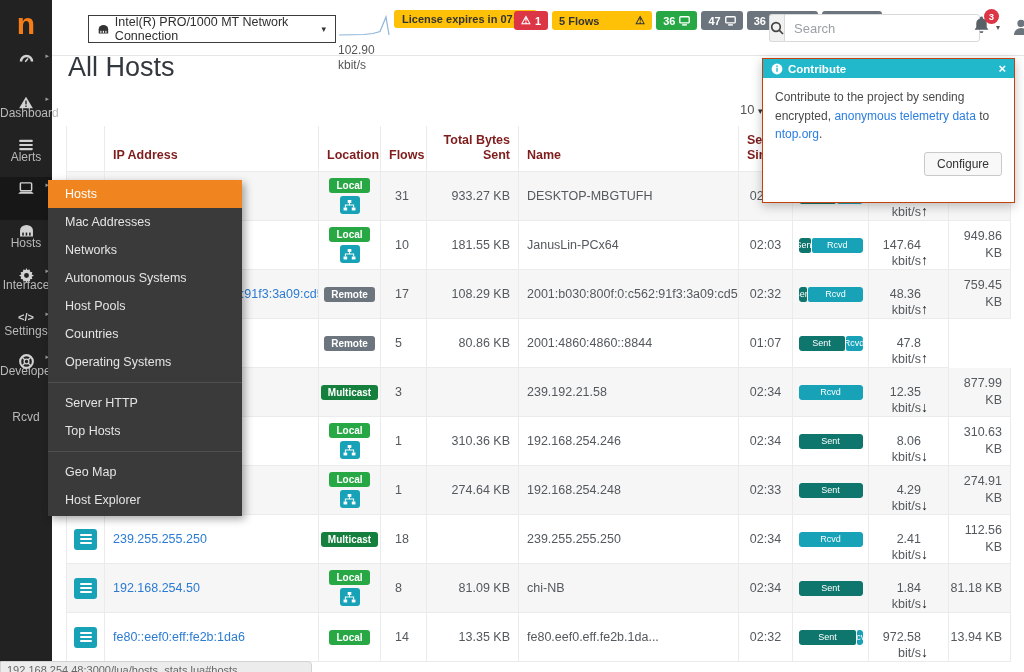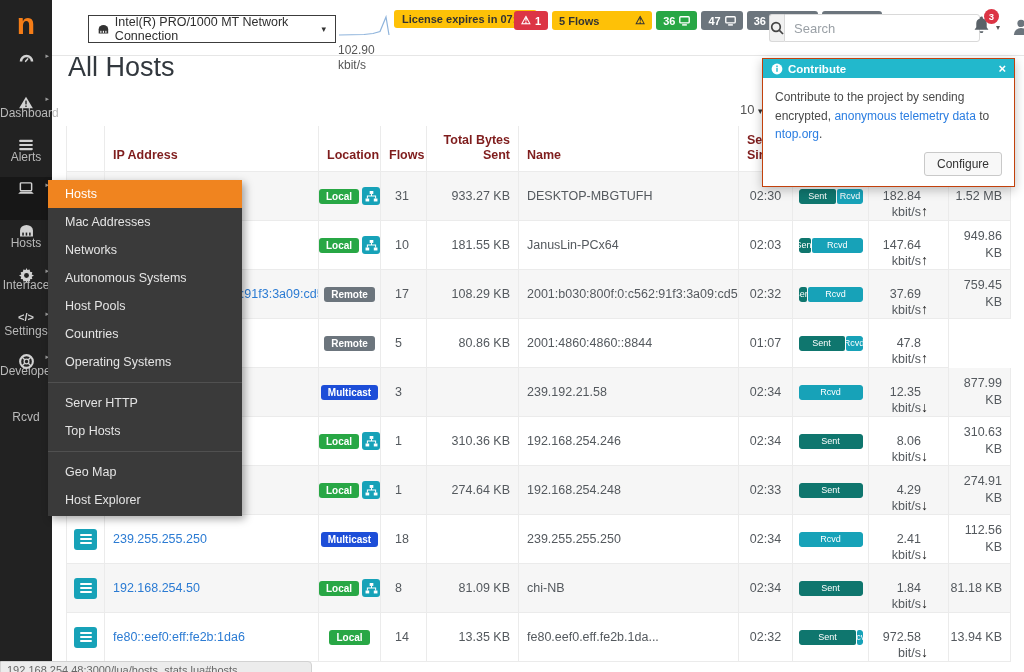--- a/index.html
+++ b/index.html
@@ -65,25 +65,25 @@
   .t-head .c { min-height:46px; align-items:flex-end; font-weight:bold; color:#7f1d1d;
            padding:0 8px 7px; line-height:1.25; background:#fff; cursor:pointer; }
   .t-head .c.right { justify-content:flex-end; text-align:right; }
   .th-thpt { flex-direction:column; justify-content:flex-end; align-items:center; gap:1px; }
   .t-row:nth-child(odd) { background:#f6f6f6; }
   .c-action { justify-content:center; }
   .row-menu-btn { width:23px; height:21px; background:#17a2b8; border:none; border-radius:3px;
            display:flex; align-items:center; justify-content:center; cursor:pointer; }
   .c-ip { padding-left:8px; overflow:hidden; }
   .c-ip a { color:#2b7bd3; text-decoration:none; white-space:nowrap; cursor:pointer; }
-  .c-loc { flex-direction:row; justify-content:center; gap:3px; }
+  .c-loc { flex-direction:column; justify-content:center; gap:3px; }
   .loc-badge { font-size:10px; font-weight:bold; color:#fff; padding:2px 7px; border-radius:3px; }
   .loc-Local { background:#28a745; }
   .loc-Remote { background:#6c757d; }
-  .loc-Multicast { background:#1d4ed8; }
+  .loc-Multicast { background:#15803d; }
   .net-ico { width:20px; height:18px; background:#17a2b8; border-radius:3px;
            display:flex; align-items:center; justify-content:center; }
   .c-flows { padding-left:14px; }
   .c-sent { justify-content:flex-end; padding-right:8px; text-align:right; }
   .c-name { padding-left:8px; overflow:hidden; white-space:nowrap; }
   .c-since { justify-content:center; }
   .c-break { justify-content:center; }
   .bar { width:64px; height:15px; border-radius:3px; overflow:hidden; display:flex; gap:1px; }
   .seg { height:100%; font-size:9px; color:#fff; display:flex; align-items:center; justify-content:center;
            overflow:hidden; white-space:nowrap; border-radius:2px; }
@@ -102,21 +102,21 @@
   .menu-divider { height:1px; background:#505050; margin:6px 0; }
 
   
   .contribute { position:absolute; left:762px; top:58px; width:253px; z-index:40; background:#fff;
            border:1px solid #c2410c; box-shadow:0 3px 10px rgba(0,0,0,.25); }
   .pop-head { background:#22b8cc; color:#fff; font-size:11.5px; font-weight:bold; padding:3px 8px;
            display:flex; align-items:center; gap:5px; }
   .pop-close { margin-left:auto; cursor:pointer; font-size:13px; line-height:1; }
   .pop-body { padding:10px 12px 10px; font-size:12px; color:#4a4a4a; line-height:1.55; }
   .pop-body a { color:#2a7de1; text-decoration:none; cursor:pointer; }
-  .pop-config { display:block; margin:8px 0 0 auto; background:#f8f8f8; border:1px solid #c9c9c9;
+  .pop-config { display:block; margin:8px 0 16px auto; background:#f8f8f8; border:1px solid #c9c9c9;
            border-radius:3px; font-size:12px; color:#333; padding:4px 12px; cursor:pointer; }
 
   
   .status-pill { position:absolute; left:0; top:661px; width:312px; height:20px; background:#ececec;
            border:1px solid #d2d2d2; border-radius:0 4px 0 0; font-size:11px; color:#666;
            line-height:17px; padding-left:6px; z-index:50; white-space:nowrap; overflow:hidden; }
 </style>
 </head>
 <body>
 
@@ -430,21 +430,21 @@
           <div class="c c-sent">108.29 KB</div>
           <div class="c c-name">2001:b030:800f:0:c562:91f3:3a09:cd5b</div>
           <div class="c c-since">02:32</div>
           <div class="c c-break">
             <div class="bar">
               <div class="seg sent" style="width:14%">Sent</div>
               <div class="seg rcvd" style="width:86%">Rcvd</div>
             </div>
           </div>
           <div class="c c-thpt">
-            <span>37.69 kbit/s</span>
+            <span>48.36 kbit/s</span>
             <span class="trend">↑</span>
           </div>
           <div class="c c-bytes">759.45 KB</div>
         </div>
         <div class="t-row">
           <div class="c c-action">
             <button class="row-menu-btn">
               <svg width="12" height="10" viewBox="0 0 12 10">
                 <g fill="#fff">
                   <rect y="0" width="12" height="2" rx="1"></rect>

